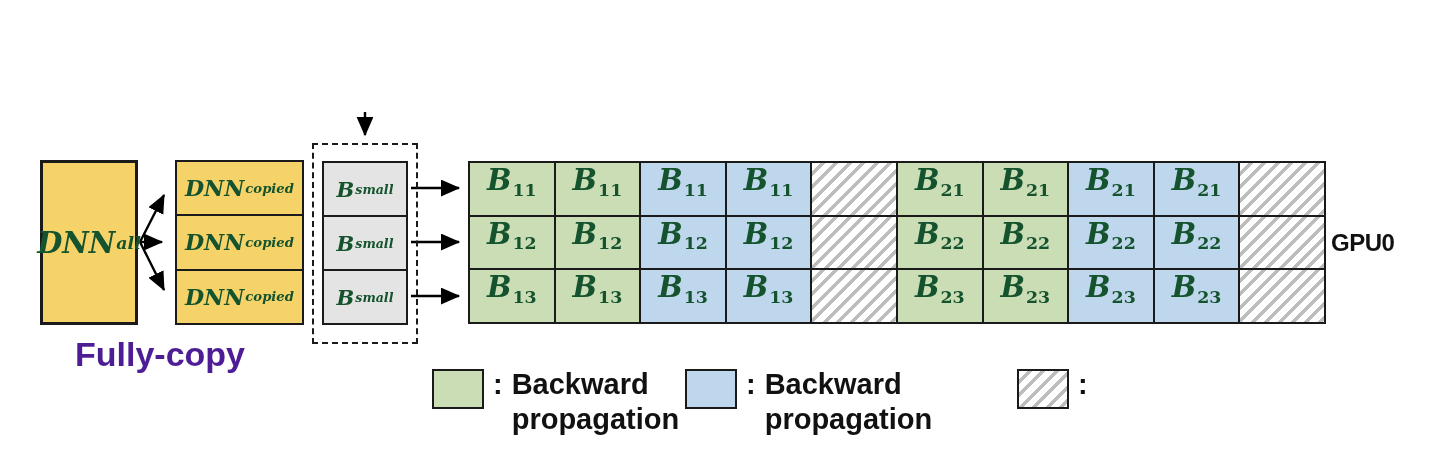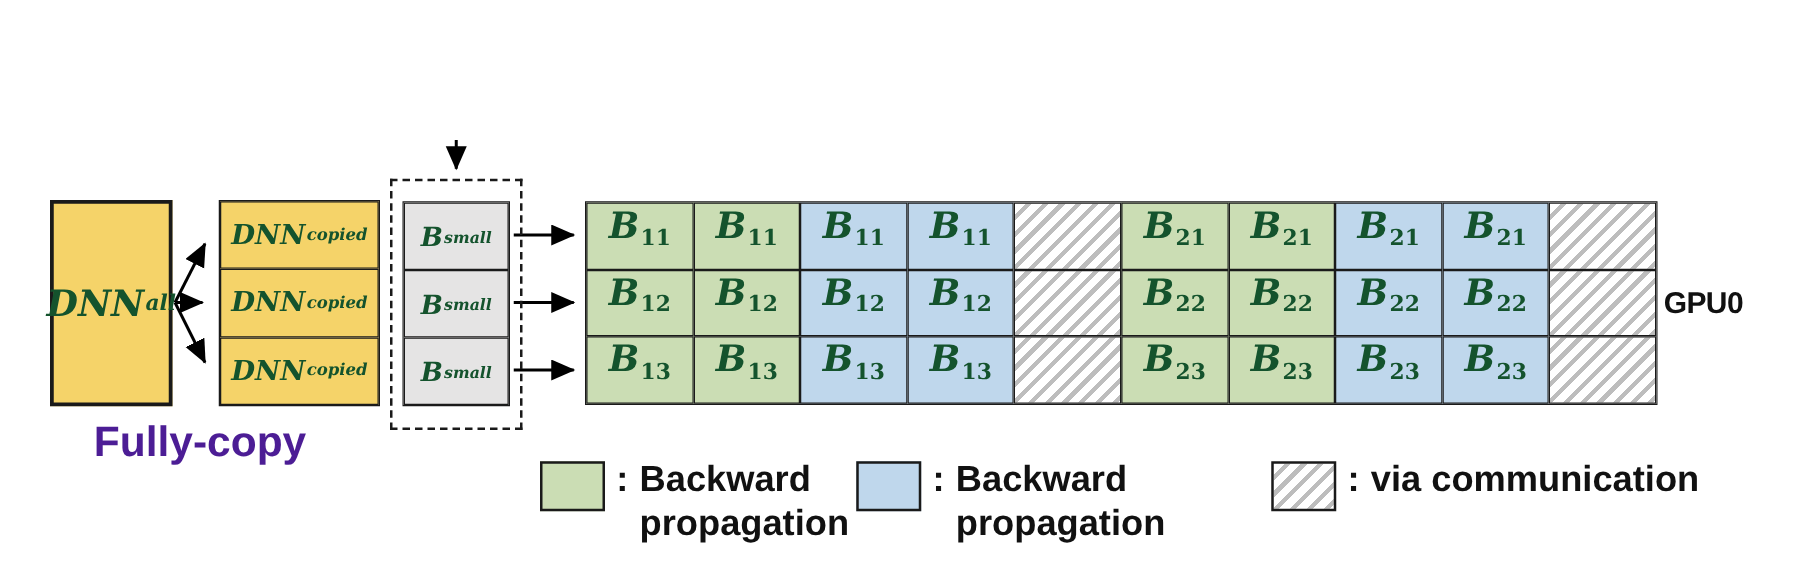--- a/index.html
+++ b/index.html
@@ -291,17 +291,16 @@
     <div class="legend-text">
       <span>Backward</span>
       <span>propagation</span>
     </div>
   </div>
 
   <div class="legend-item sync-item">
     <div class="swatch sync"></div>
     <span class="legend-colon">:</span>
     <div class="legend-text">
-      <span>via communication</span>
     </div>
   </div>
 
 </div>
 
 </body></html>

